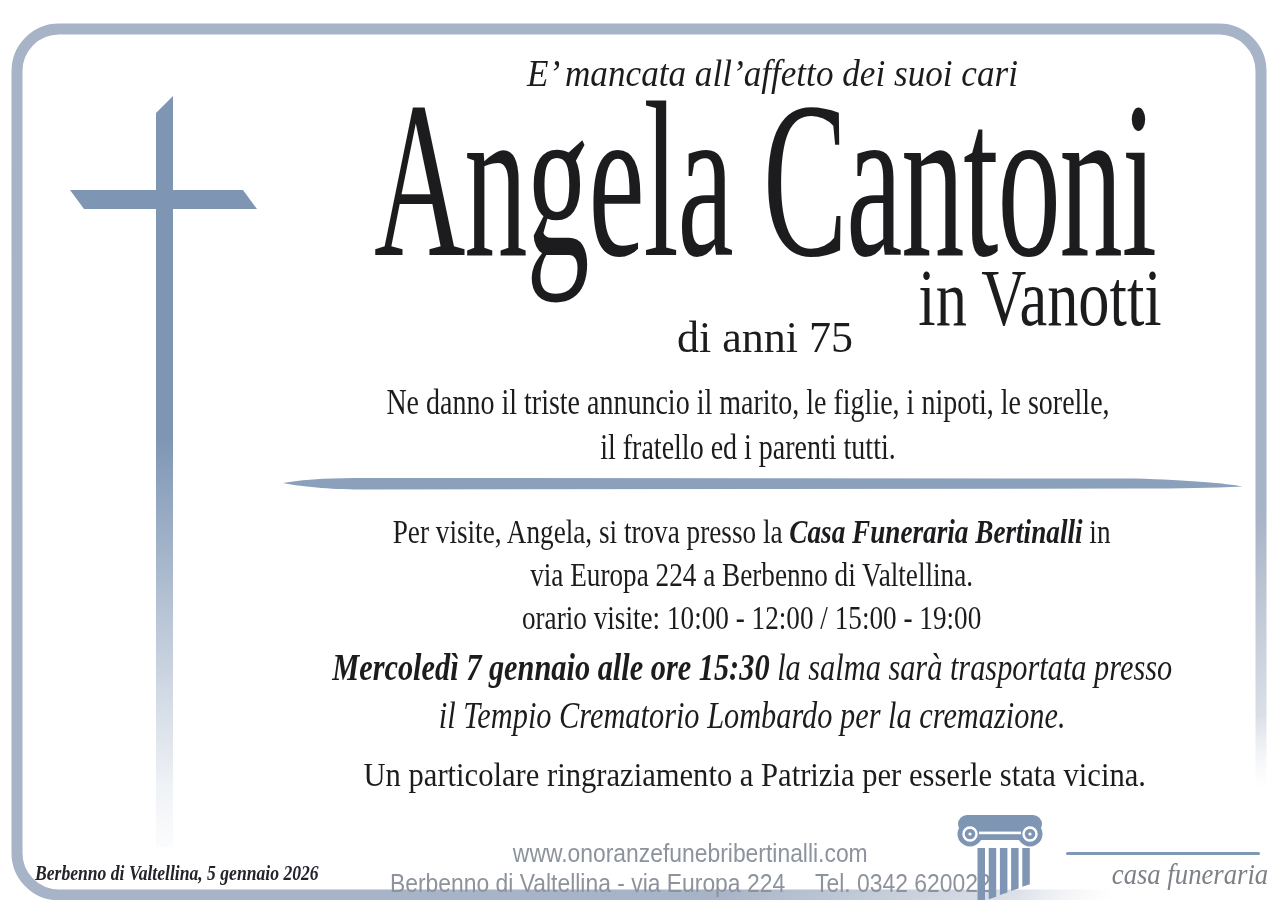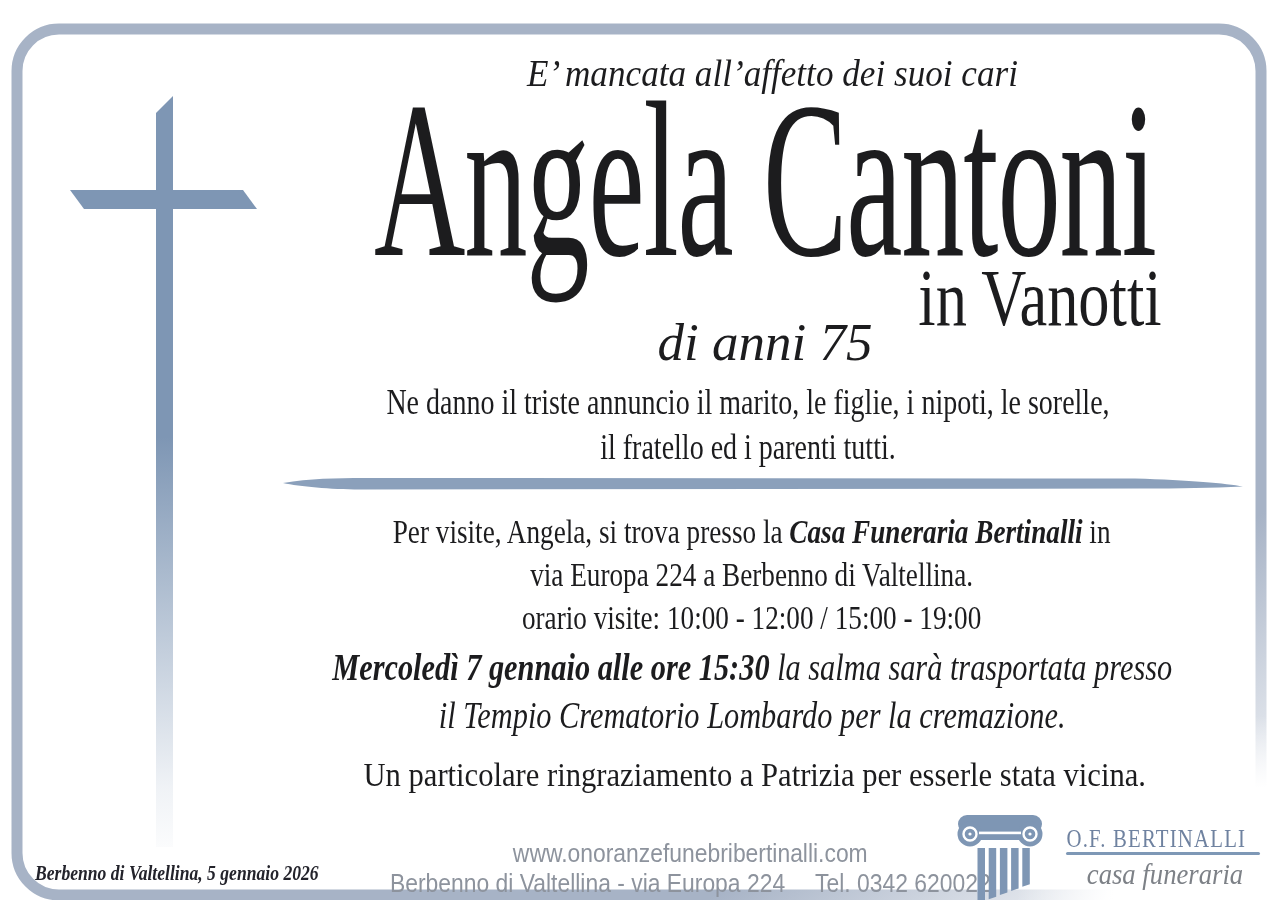--- a/index.html
+++ b/index.html
@@ -6,21 +6,21 @@
   .stage{position:relative;width:1278px;height:900px;background:#fff;overflow:hidden;
          font-family:"Liberation Serif", serif;color:#1c1c1e;margin-top:12px;}
   svg{display:block;}
   .abs{position:absolute;}
   
   .row{position:absolute;left:0;display:flex;justify-content:center;pointer-events:none;}
   .sx{display:inline-block;white-space:nowrap;transform-origin:50% 0;text-align:center;}
   .intro{font-style:italic;font-size:37px;}
   .title{font-size:222px;line-height:1;letter-spacing:-2px;}
   .married{font-size:80px;line-height:1;}
-  .age{font-style:italic;font-size:53px;}
+  .age{font-size:44px;}
   .body-txt{font-size:35px;line-height:45px;}
   .visit-txt{font-size:34px;line-height:43px;}
   .funeral-txt{font-style:italic;font-size:37px;line-height:48px;}
   .thanks-txt{font-size:34px;}
   .bi{font-weight:bold;font-style:italic;}
   .dateline{font-weight:bold;font-style:italic;font-size:22px;transform:scaleX(.8);transform-origin:0 0;white-space:nowrap;color:#23232b;}
   .footer-sans{font-family:"Liberation Sans", sans-serif;color:#8d939d;font-size:26px;line-height:30px;}
   .company{font-size:26px;letter-spacing:1.5px;color:#6f82a0;}
   .subtitle{font-style:italic;font-size:29px;color:#7d8187;}
   .logo-line{position:absolute;left:1066px;top:840px;width:194px;height:3px;background:#7e98b6;border-radius:2px;}
@@ -128,23 +128,20 @@
     <circle cx="80" cy="24" r="1.6" fill="#fff"></circle>
     <g fill="#7e96b4">
       <polygon points="27.5,38 35,38 35,91 27.5,93.5"></polygon>
       <polygon points="38.7,38 46.2,38 46.2,86.8 38.7,89.3"></polygon>
       <polygon points="49.9,38 57.4,38 57.4,82.6 49.9,85.1"></polygon>
       <polygon points="61.1,38 68.6,38 68.6,78.4 61.1,80.9"></polygon>
       <polygon points="72.3,38 79.8,38 79.8,74.2 72.3,76.7"></polygon>
     </g>
   </svg>
 
-  <div class="row" style="top:812px;left:1046px;width:220px;">
-    <span class="sx company" style="transform:scaleX(.8);">O.F. BERTINALLI</span>
-  </div>
 
   <div class="logo-line"></div>
 
-  <div class="row" style="top:846px;left:1055px;width:220px;">
+  <div class="row" style="top:846px;left:1055px;width:220px;justify-content:flex-end;">
     <span class="sx subtitle" style="transform:scaleX(.92);">casa funeraria</span>
   </div>
 
 </div>
 
 </body></html>

